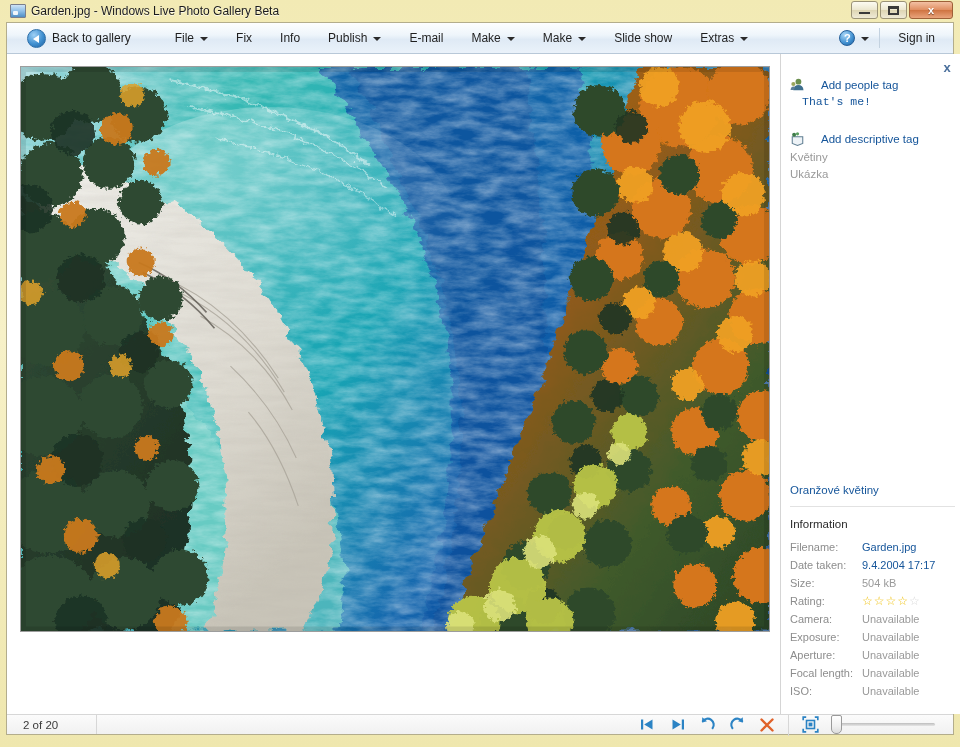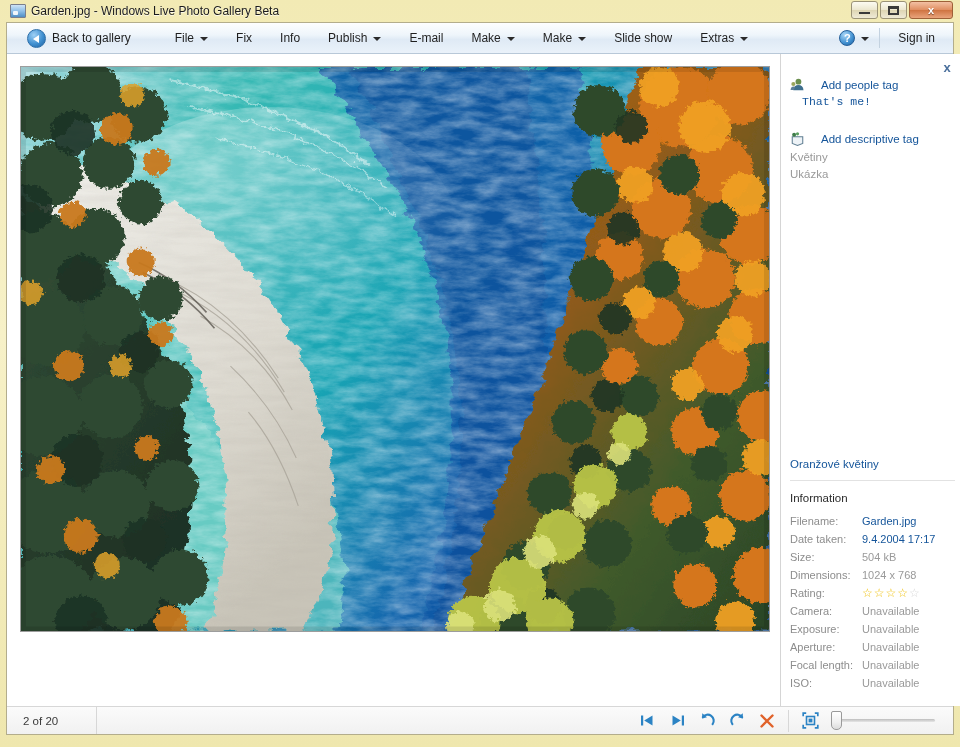--- a/index.html
+++ b/index.html
@@ -219,21 +219,21 @@
   }
   .k { color: #8d8d8d; width: 72px; white-space: nowrap; }
   .v { color: #9a9a9a; }
   .v.link { color: #15559a; cursor: pointer; }
   .stars { display: flex; gap: 1px; padding-top: 2px; }
   .star { font-size: 12px; line-height: 12px; color: #f0c419; }
   .star.off { color: #d9d9d9; }
 
   
   .statusbar {
-    height: 28px; flex: none;
+    height: 20px; flex: none;
     display: flex; align-items: center;
     background: linear-gradient(180deg,#fbfbfb 0%, #f1f1f1 100%);
     border-top: 1px solid #d7d7d7;
     position: relative;
   }
   .count-cell {
     width: 90px; height: 100%;
     display: flex; align-items: center;
     padding-left: 16px;
     border-right: 1px solid #d7d7d7;
@@ -630,24 +630,20 @@
             </tr>
             <tr>
               <td class="k">Date taken:</td>
               <td class="v link">9.4.2004  17:17</td>
             </tr>
             <tr>
               <td class="k">Size:</td>
               <td class="v">504 kB</td>
             </tr>
             <tr>
-              <td class="k">Dimensions:</td>
-              <td class="v">1024 x 768</td>
-            </tr>
-            <tr>
               <td class="k">Rating:</td>
               <td>
                 <div class="stars" id="rating-stars">
                     <span class="star" style="color: rgb(240, 196, 25);">☆</span>
                     <span class="star" style="color: rgb(240, 196, 25);">☆</span>
                     <span class="star" style="color: rgb(240, 196, 25);">☆</span>
                     <span class="star" style="color: rgb(240, 196, 25);">☆</span>
                     <span class="star off">☆</span>
                   </div>
               </td>

